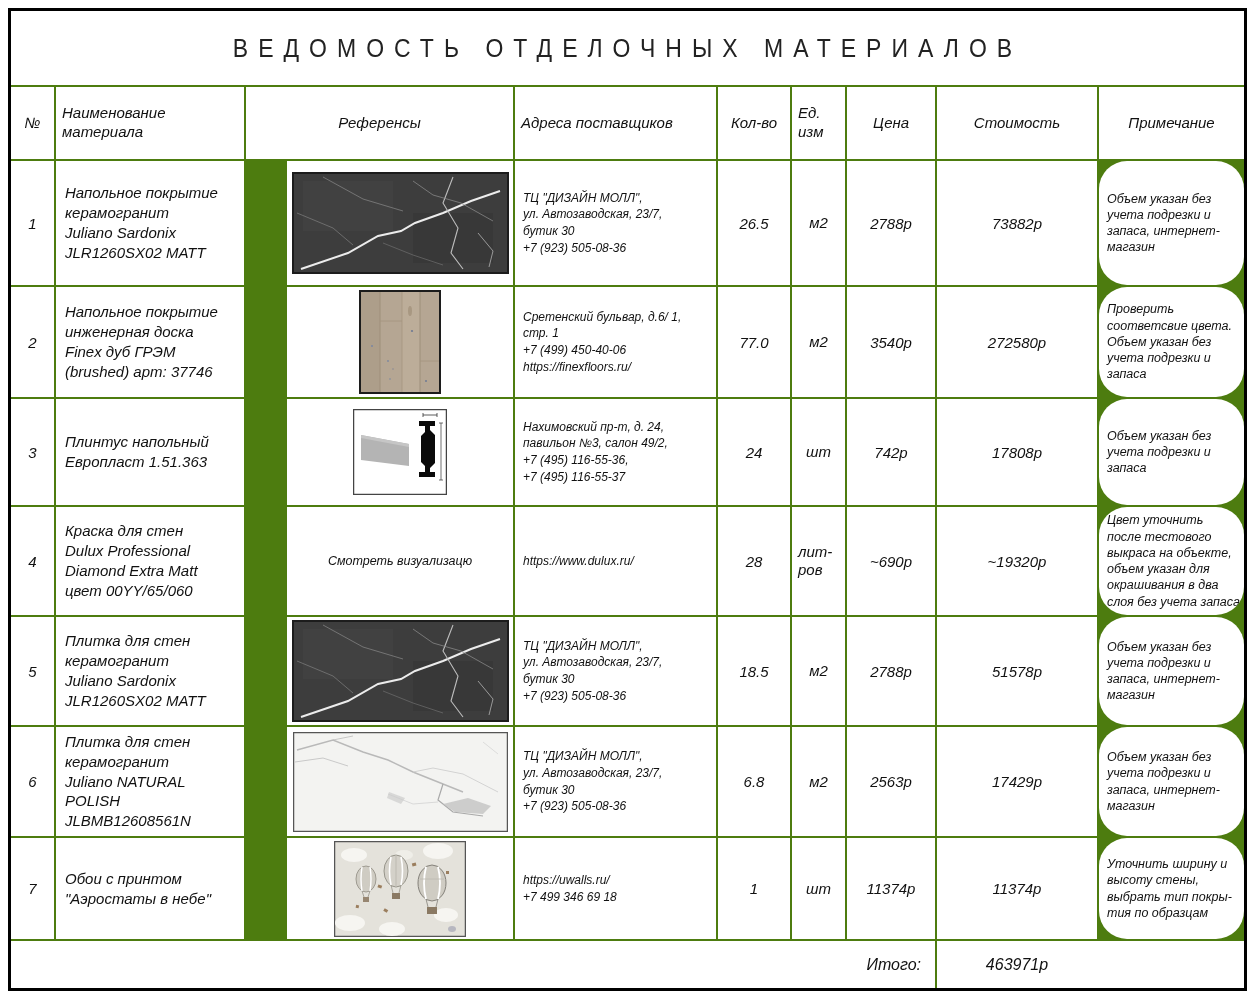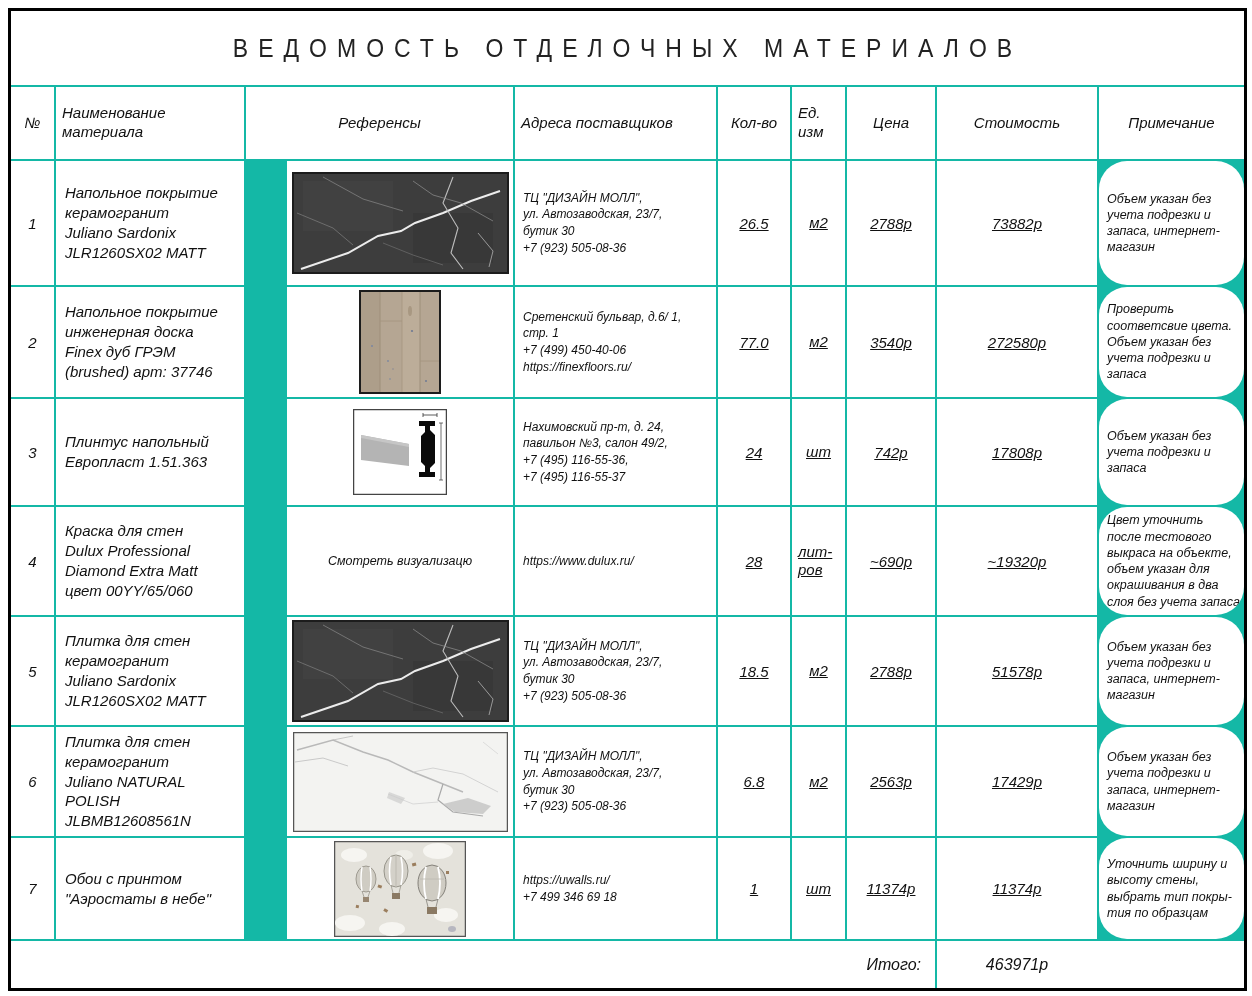--- a/index.html
+++ b/index.html
@@ -1,37 +1,37 @@
 <!DOCTYPE html>
 <html><head>
 <meta charset="utf-8">
 <style>
   html,body{margin:0;padding:0;background:#fff;}
   body{width:1252px;height:996px;position:relative;font-family:"Liberation Sans",sans-serif;color:#111;}
   .tbl{
     position:absolute;left:8px;top:8px;width:1233px;height:977px;
-    border:3px solid #000;background:#14b8a6;
+    border:3px solid #000;background:#4d7c0f;
     display:grid;gap:2px;
     grid-template-columns:43px 188px 267px 201px 72px 53px 88px 160px 1fr;
     grid-template-rows:74px 72px 124px 110px 106px 108px 108px 109px 101px 1fr;
   }
   .c{background:#fff;overflow:hidden;display:flex;align-items:center;}
   .title-cell{grid-column:1/-1;justify-content:center;}
   .title-text{
     font-size:23px;letter-spacing:10px;color:#222;font-weight:400;
     transform:scaleY(1.12);white-space:nowrap;
   }
   .hd{font-style:italic;font-size:15px;line-height:1.25;padding:4px 6px;}
   .hd.center{justify-content:center;text-align:left;}
   .num{justify-content:center;font-style:italic;font-size:15px;}
   .name{font-style:italic;font-size:15px;line-height:1.32;padding:4px 2px 4px 9px;white-space:pre-line;}
   .refcell{justify-content:center;margin-left:41px;}
   .reftext{font-style:italic;font-size:12.5px;justify-content:center;text-align:center;}
   .supplier{font-style:italic;font-size:12px;line-height:1.38;padding:4px 4px 4px 8px;white-space:pre-line;}
-  .val{justify-content:center;font-style:italic;font-size:15px;text-align:center;padding:0 2px;text-decoration:underline;}
+  .val{justify-content:center;font-style:italic;font-size:15px;text-align:center;padding:0 2px;}
   .unit{line-height:1.2;}
   .note{font-style:italic;font-size:12.5px;line-height:1.3;padding:4px 4px 4px 8px;align-items:center;border-radius:28px;}
   .foot-label{grid-column:1/8;justify-content:flex-end;font-style:italic;font-size:16px;padding-right:14px;}
   .foot-value{grid-column:8/-1;font-style:italic;font-size:16px;}
   .foot-value span{display:inline-block;width:160px;text-align:center;}
   .swatch{display:block;}
   .sw-border{outline:2px solid #1c1c1c;outline-offset:-1px;}
 </style>
 </head>
 <body>

